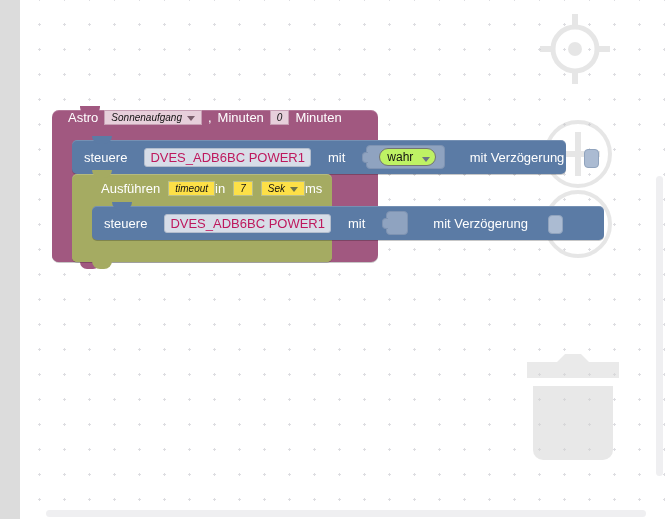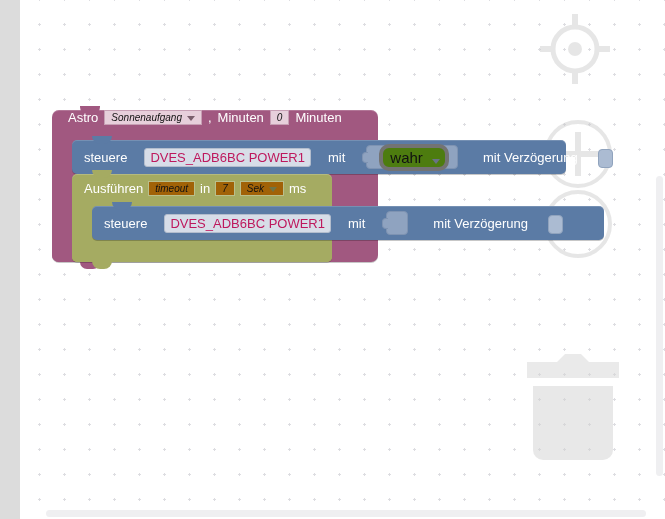--- a/index.html
+++ b/index.html
@@ -84,21 +84,21 @@
   }
   
   #ausfuehren{
     left:52px; top:174px; width:260px; height:88px;
     background:#a5ab62;
     border-radius:5px;
     box-shadow:0 1px 0 rgba(0,0,0,.2), inset 0 1px 0 rgba(255,255,255,.18);
   }
   #ausf-head{
     position:absolute; left:0; top:0; height:28px; width:260px;
-    display:flex; align-items:center; gap:5px; padding-left:12px;
+    display:flex; align-items:center; padding-left:29px;
     color:#ffffff; font-size:13px; white-space:nowrap;
   }
   #ausf-foot{
     position:absolute; left:0; bottom:0; width:260px; height:16px;
     background:#a5ab62; border-radius:0 0 5px 5px;
   }
   
   .notch{
     position:absolute; width:20px; height:8px; border-radius:0 0 8px 8px;
   }
@@ -123,21 +123,21 @@
     color:#111; white-space:nowrap;font-style:italic;
   }
   
   .fld-pink{ background:#e7cfdb; border:1px solid #c79fb4; }
   
   .fld-dev{
     background:#d7dde8; border:1px solid #b3bdcd; color:#be185d;
     font-size:13px; padding:1px 5px; border-radius:3px;
   }
   
-  .fld-green{ background:#a16207; border:1px solid #b9bf8c; }
+  .fld-green{ background:#fde047; border:1px solid #b9bf8c;margin-left:8px; }
   
   .arrow{
     display:inline-block; margin-left:5px;
     width:0; height:0; border-left:4px solid transparent;
     border-right:4px solid transparent; border-top:5px solid #7a5f6d;
     position:relative; top:1px;
   }
   .arrow-green{ border-top-color:#6f7446; }
   .arrow-blue{ border-top-color:#6a7385; }
 
@@ -147,22 +147,22 @@
     height:24px; padding:0 8px 0 12px; margin-left:4px;
     background:#8fa3c0; border:1px solid #7e93b2; border-radius:4px;
   }
   
   .plug{
     position:absolute; left:-5px; top:6px; width:6px; height:11px;
     background:#8fa3c0; border:1px solid #7e93b2; border-right:none;
     border-radius:4px 0 0 4px;
   }
   .fld-bool{
-    background:#4d7c0f; border:4px solid #737373; color:#111;
-    font-size:15px; padding:1px 5px 1px 7px; border-radius:10px;
+    background:#bef264; border:1px solid #737373; color:#111;
+    font-size:12px; padding:1px 5px 1px 7px; border-radius:10px;
   }
 
   
   .socket{
     display:inline-block; width:15px; height:19px;
     background:#abbbd2; border:1px solid #90a3bd; border-radius:4px;
     margin-left:3px; position:relative; top:1px;
   }
 
   .lbl{ color:#fff; font-size:13px; }

